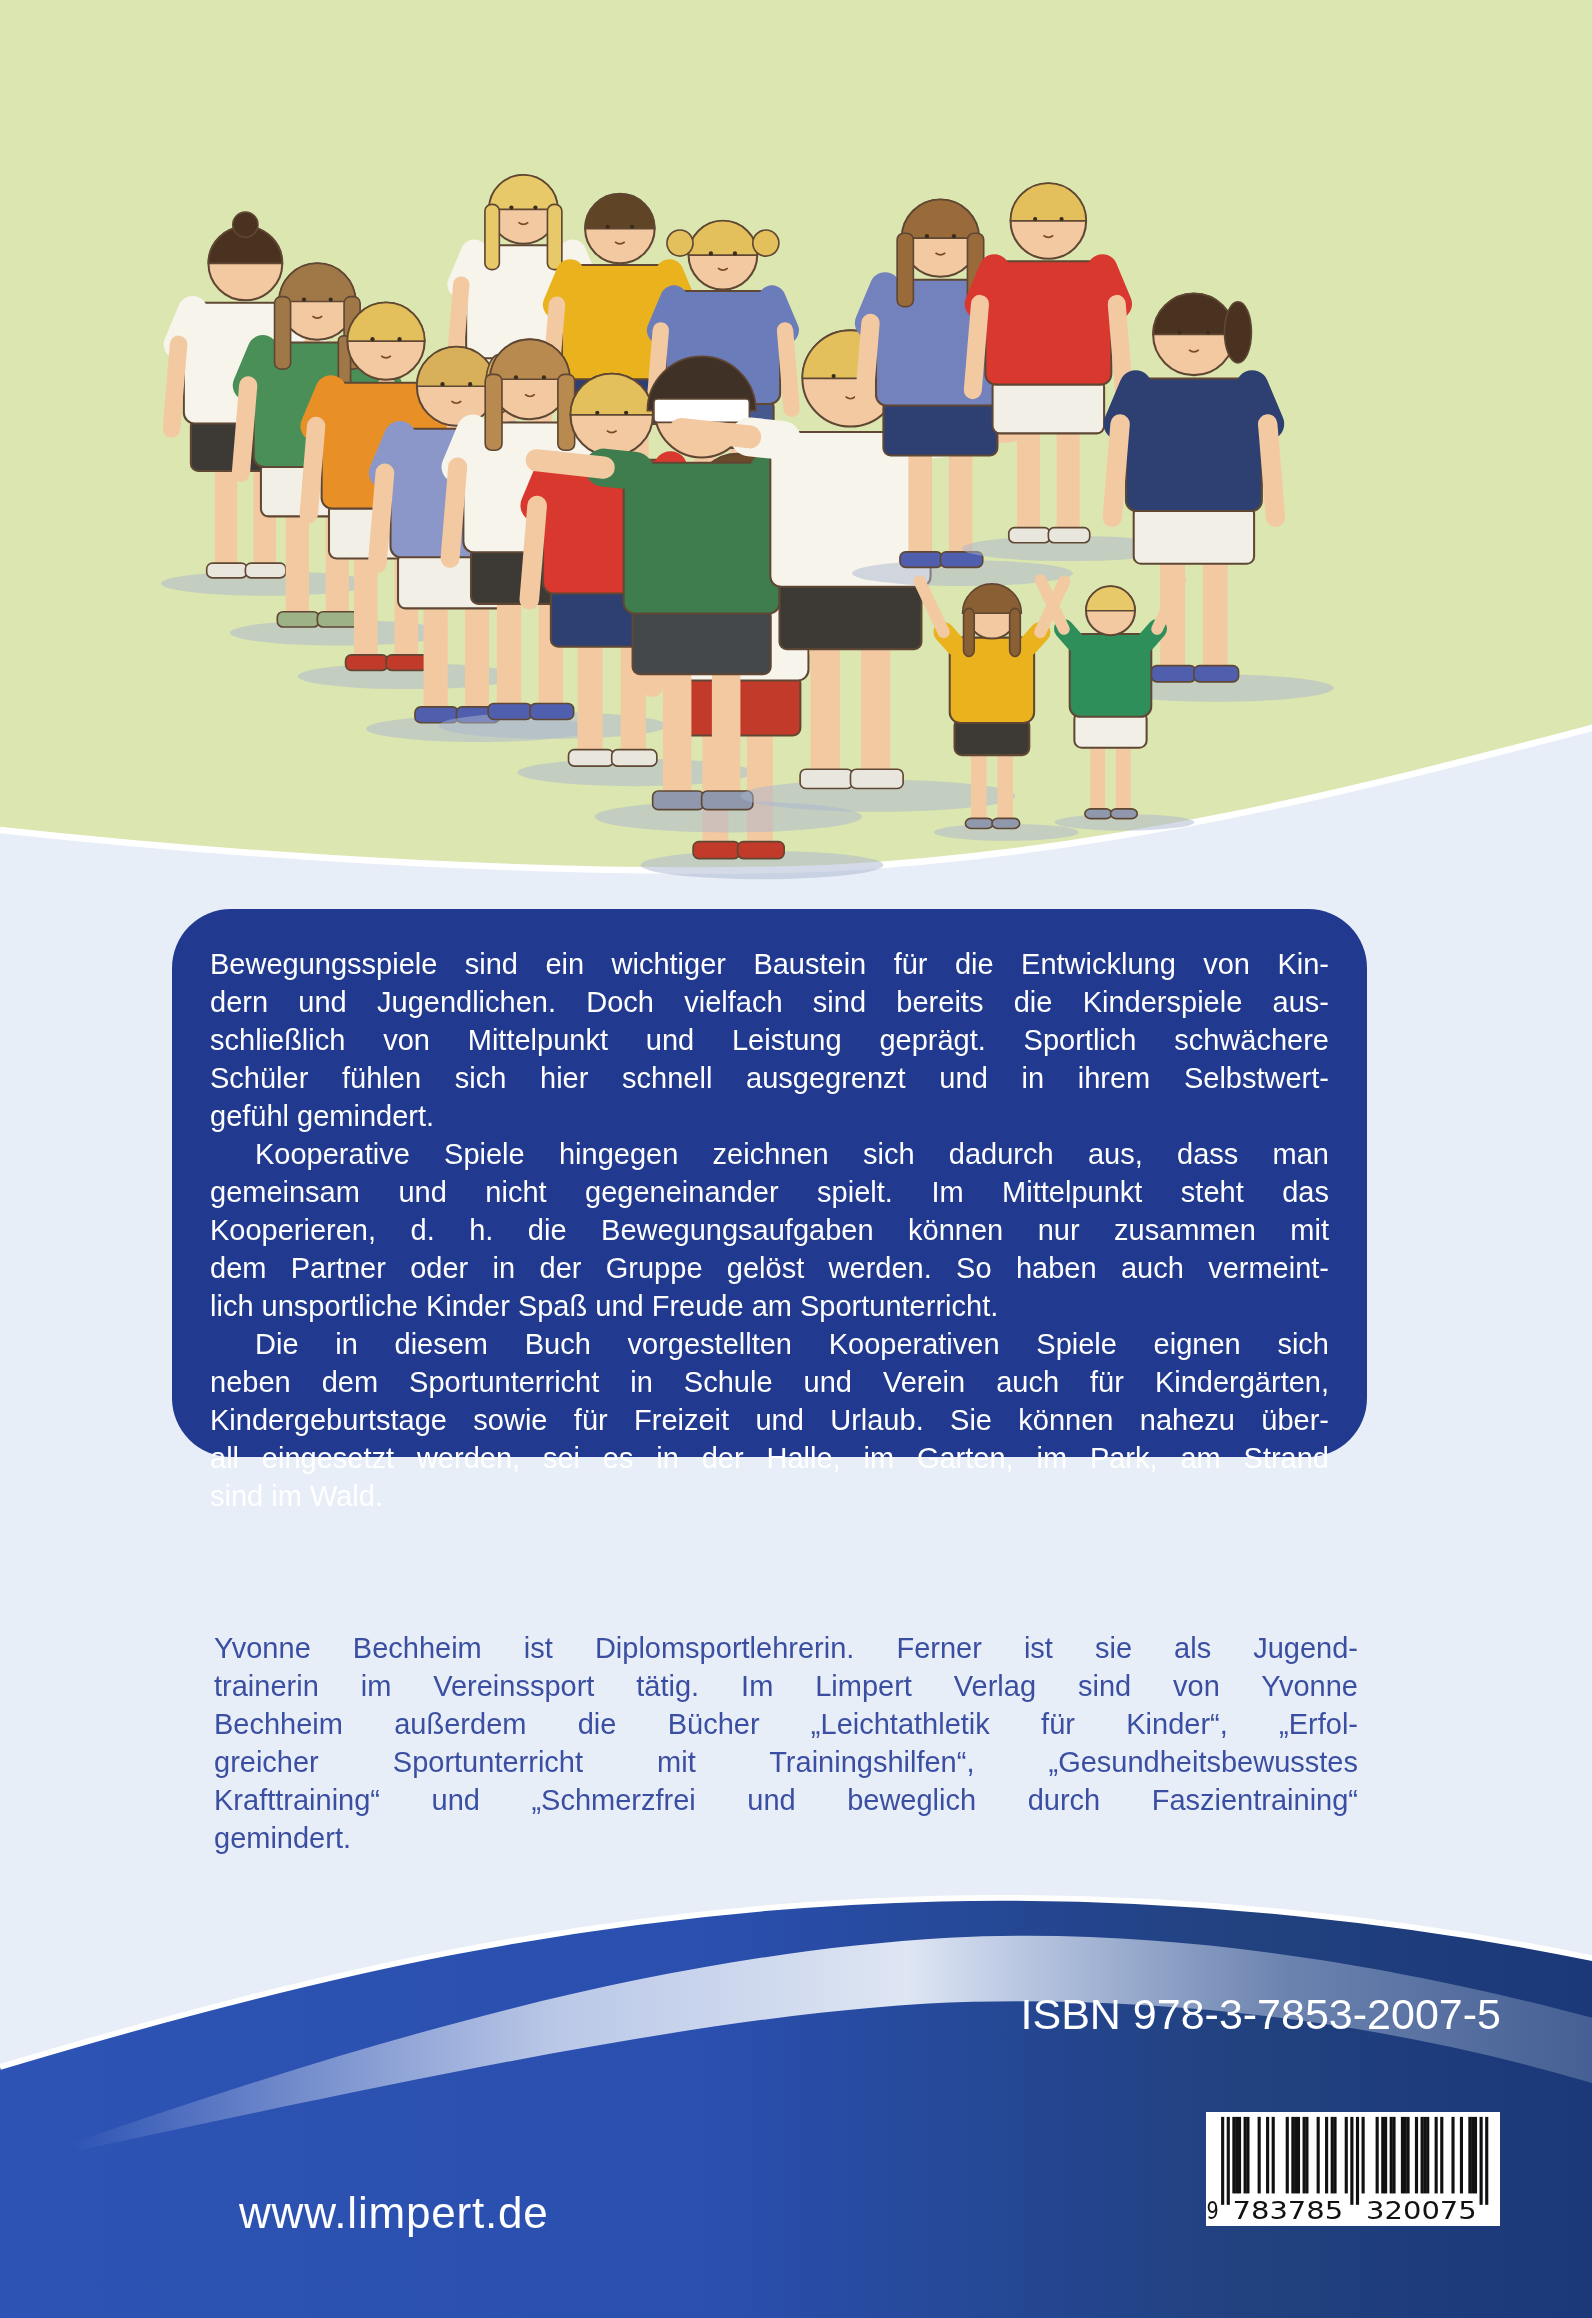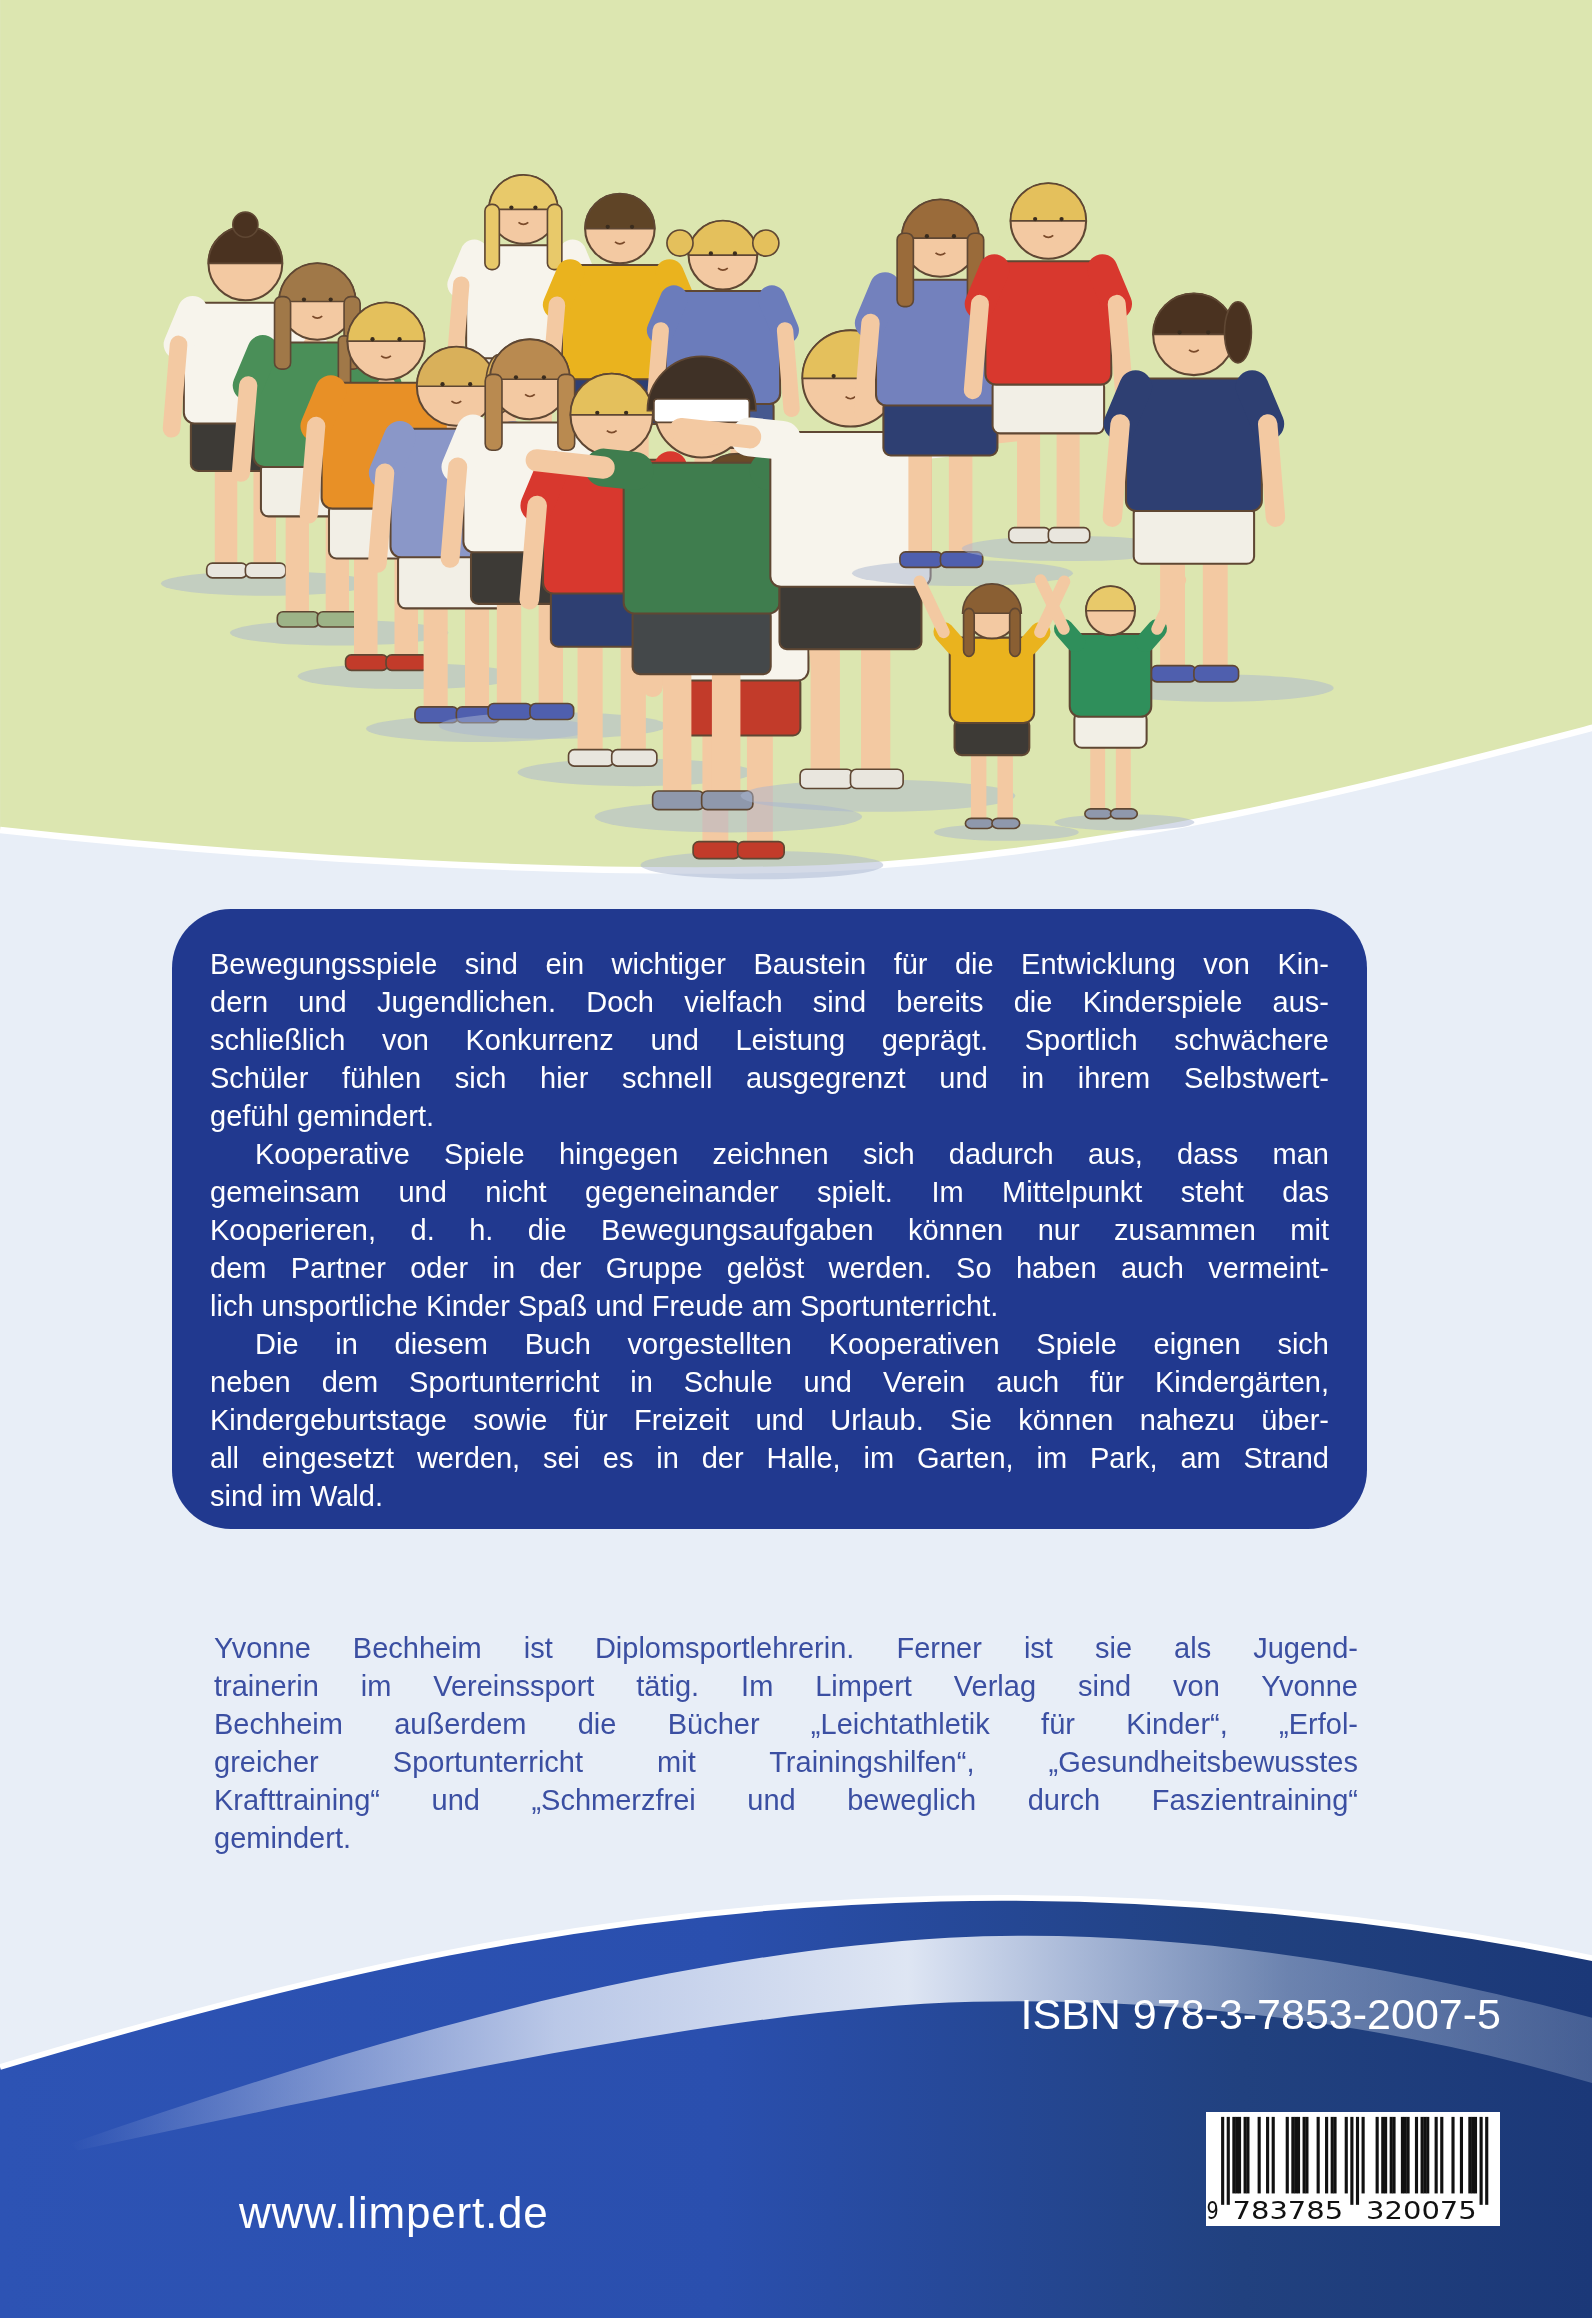--- a/index.html
+++ b/index.html
@@ -5,21 +5,21 @@
   html,body{margin:0;padding:0;background:#4a4a4a;}
   .page{
     position:relative;width:1593px;height:2319px;overflow:hidden;
     background:#e8eef7;font-family:"Liberation Sans",sans-serif;
   }
   .page svg.layer{position:absolute;left:0;display:block;}
   #top-illustration{top:0;}
   #footer-band{top:1856px;}
   
   .blurb{
-    position:absolute;left:172px;top:909px;width:1195px;height:620px;
+    position:absolute;left:172px;top:909px;width:1195px;height:548px;
     background:#21398f;border-radius:59px;box-sizing:border-box;
     padding:36px 38px 31px 38px;
   }
   .blurb .jline{color:#ffffff;}
   .jline{
     font-size:29px;line-height:38px;
     text-align:justify;text-align-last:justify;
   }
   .jline.lastline{text-align-last:left;}
   .para.indent .jline:first-child{text-indent:45px;}
@@ -359,21 +359,21 @@
           <circle cx="1358" cy="746.925" r="29.924999999999997" fill="#f3c9a2" stroke="#5f4733" stroke-width="2.5"></circle>
           <path d="M 1328.075 746.925 A 29.924999999999997 29.924999999999997 0 0 1 1387.925 746.925 Z" fill="#e8c96a" stroke="#5f4733" stroke-width="2"></path>
         </g>
       </g>
   </svg>
 
   <section class="blurb" id="blurb">
       <div class="para">
         <div class="jline">Bewegungsspiele sind ein wichtiger Baustein für die Entwicklung von Kin-</div>
         <div class="jline">dern und Jugendlichen. Doch vielfach sind bereits die Kinderspiele aus-</div>
-        <div class="jline">schließlich von Konkurrenz und Leistung geprägt. Sportlich schwächere</div>
+        <div class="jline">schließlich von Mittelpunkt und Leistung geprägt. Sportlich schwächere</div>
         <div class="jline">Schüler fühlen sich hier schnell ausgegrenzt und in ihrem Selbstwert-</div>
         <div class="jline lastline">gefühl gemindert.</div>
       </div>
       <div class="para indent">
         <div class="jline">Kooperative Spiele hingegen zeichnen sich dadurch aus, dass man</div>
         <div class="jline">gemeinsam und nicht gegeneinander spielt. Im Mittelpunkt steht das</div>
         <div class="jline">Kooperieren, d. h. die Bewegungsaufgaben können nur zusammen mit</div>
         <div class="jline">dem Partner oder in der Gruppe gelöst werden. So haben auch vermeint-</div>
         <div class="jline lastline">lich unsportliche Kinder Spaß und Freude am Sportunterricht.</div>
       </div>

